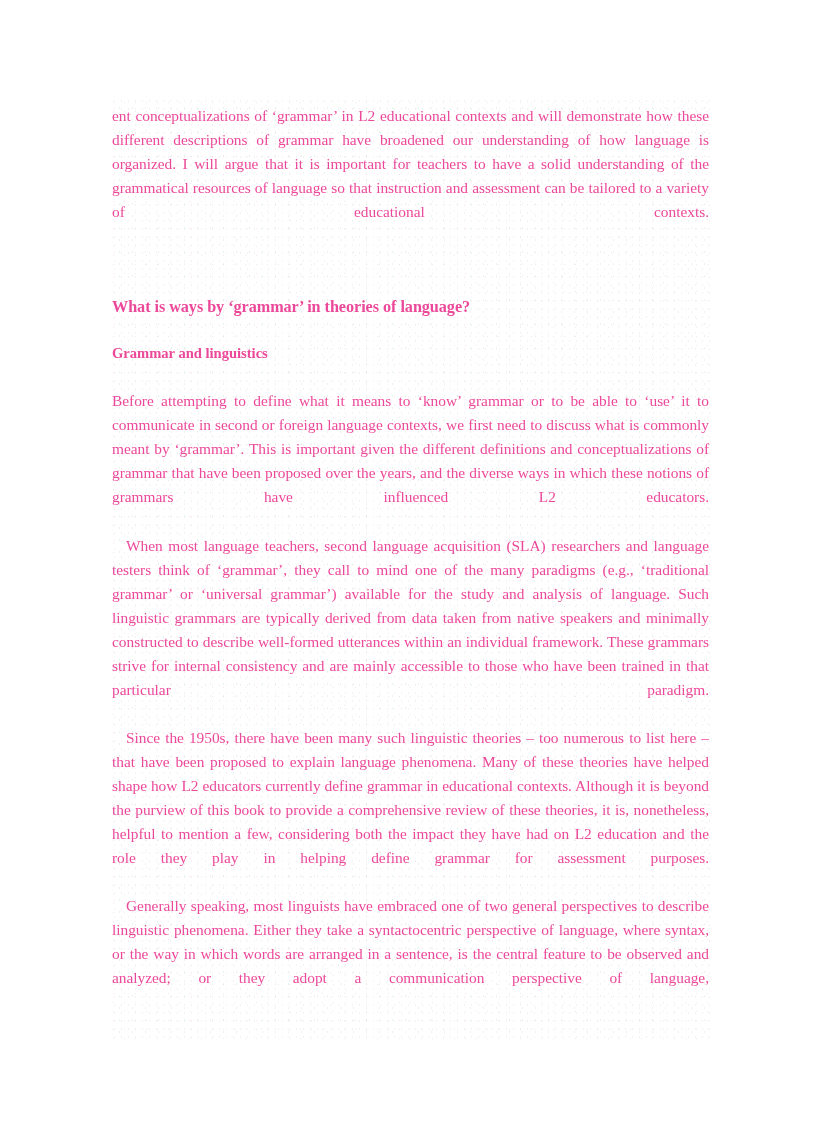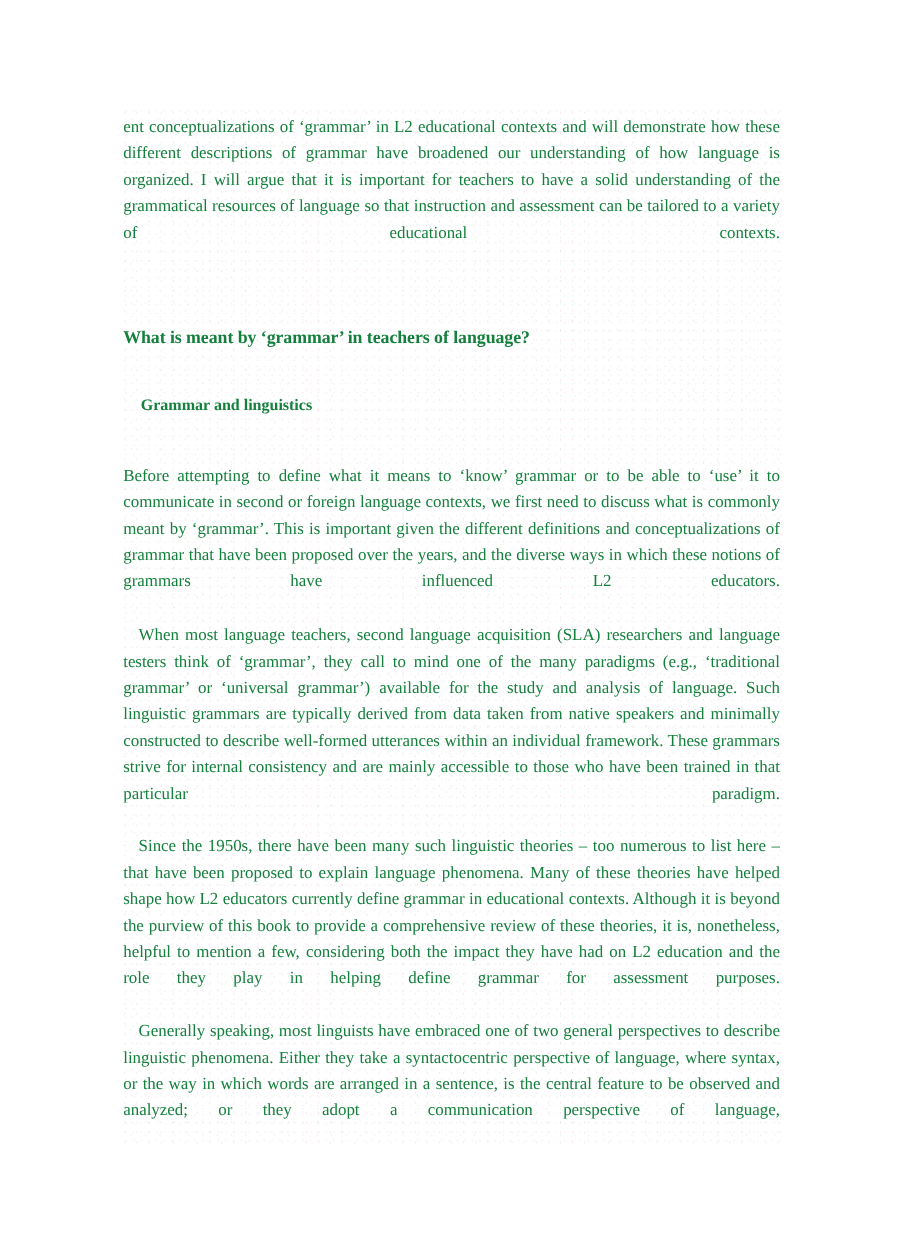--- a/index.html
+++ b/index.html
@@ -10,21 +10,21 @@
   }
 
   .page {
     position: relative;
     width: 816px;
     height: 1123px;
     margin: 0 auto;
     background: #ffffff;
     overflow: hidden;
     font-family: "Liberation Serif", "DejaVu Serif", serif;
-    color: #15803d;
+    color: #ec4899;
     -webkit-font-smoothing: antialiased;
   }
 
   
   .scan-noise {
     position: absolute;
     left: 108px;
     top: 98px;
     width: 604px;
     height: 945px;
@@ -73,21 +73,21 @@
   h1.section-heading {
     margin: 0;
     font-size: 16.2px;
     line-height: 24px;
     font-weight: bold;
     text-align: left;
     letter-spacing: -0.05px;
   }
 
   h2.sub-heading {
-    margin: 16px;
+    margin: 0;
     font-size: 14.6px;
     line-height: 24px;
     font-weight: bold;
     text-align: left;
     letter-spacing: -0.02px;
   }
 
   
   .gap-after-para   { height: 47px; }
   .gap-after-h1     { height: 22px; }
@@ -101,21 +101,21 @@
 <div class="page">
 
   <div class="scan-noise"></div>
 
   <div class="textcolumn">
 
     <p class="body continued">ent conceptualizations of ‘grammar’ in L2 educational contexts and will demonstrate how these different descriptions of grammar have broadened our understanding of how language is organized. I will argue that it is important for teachers to have a solid understanding of the grammatical resources of language so that instruction and assessment can be tailored to a variety of educational contexts.</p>
 
     <div class="gap-after-para"></div>
 
-    <h1 class="section-heading">What is meant by ‘grammar’ in teachers of language?</h1>
+    <h1 class="section-heading">What is ways by ‘grammar’ in theories of language?</h1>
 
     <div class="gap-after-h1"></div>
 
     <h2 class="sub-heading">Grammar and linguistics</h2>
 
     <div class="gap-after-h2"></div>
 
     <div id="body-paragraphs">
         <p class="body"><span>Before attempting to define what it means to ‘know’ grammar or to be able to ‘use’ it to communicate in second or foreign language contexts, we first need to discuss what is commonly meant by ‘grammar’. This is important given the different definitions and conceptualizations of grammar that have been proposed over the years, and the diverse ways in which these notions of grammars have influenced L2 educators.</span></p>
         <p class="body indent"><span>When most language teachers, second language acquisition (SLA) researchers and language testers think of ‘grammar’, they call to mind one of the many paradigms (e.g., ‘traditional grammar’ or ‘universal grammar’) available for the study and analysis of language. Such </span><b>linguistic grammars</b><span> are typically derived from data taken from native speakers and minimally constructed to describe well-formed utterances within an individual framework. These grammars strive for internal consistency and are mainly accessible to those who have been trained in that particular paradigm.</span></p>

